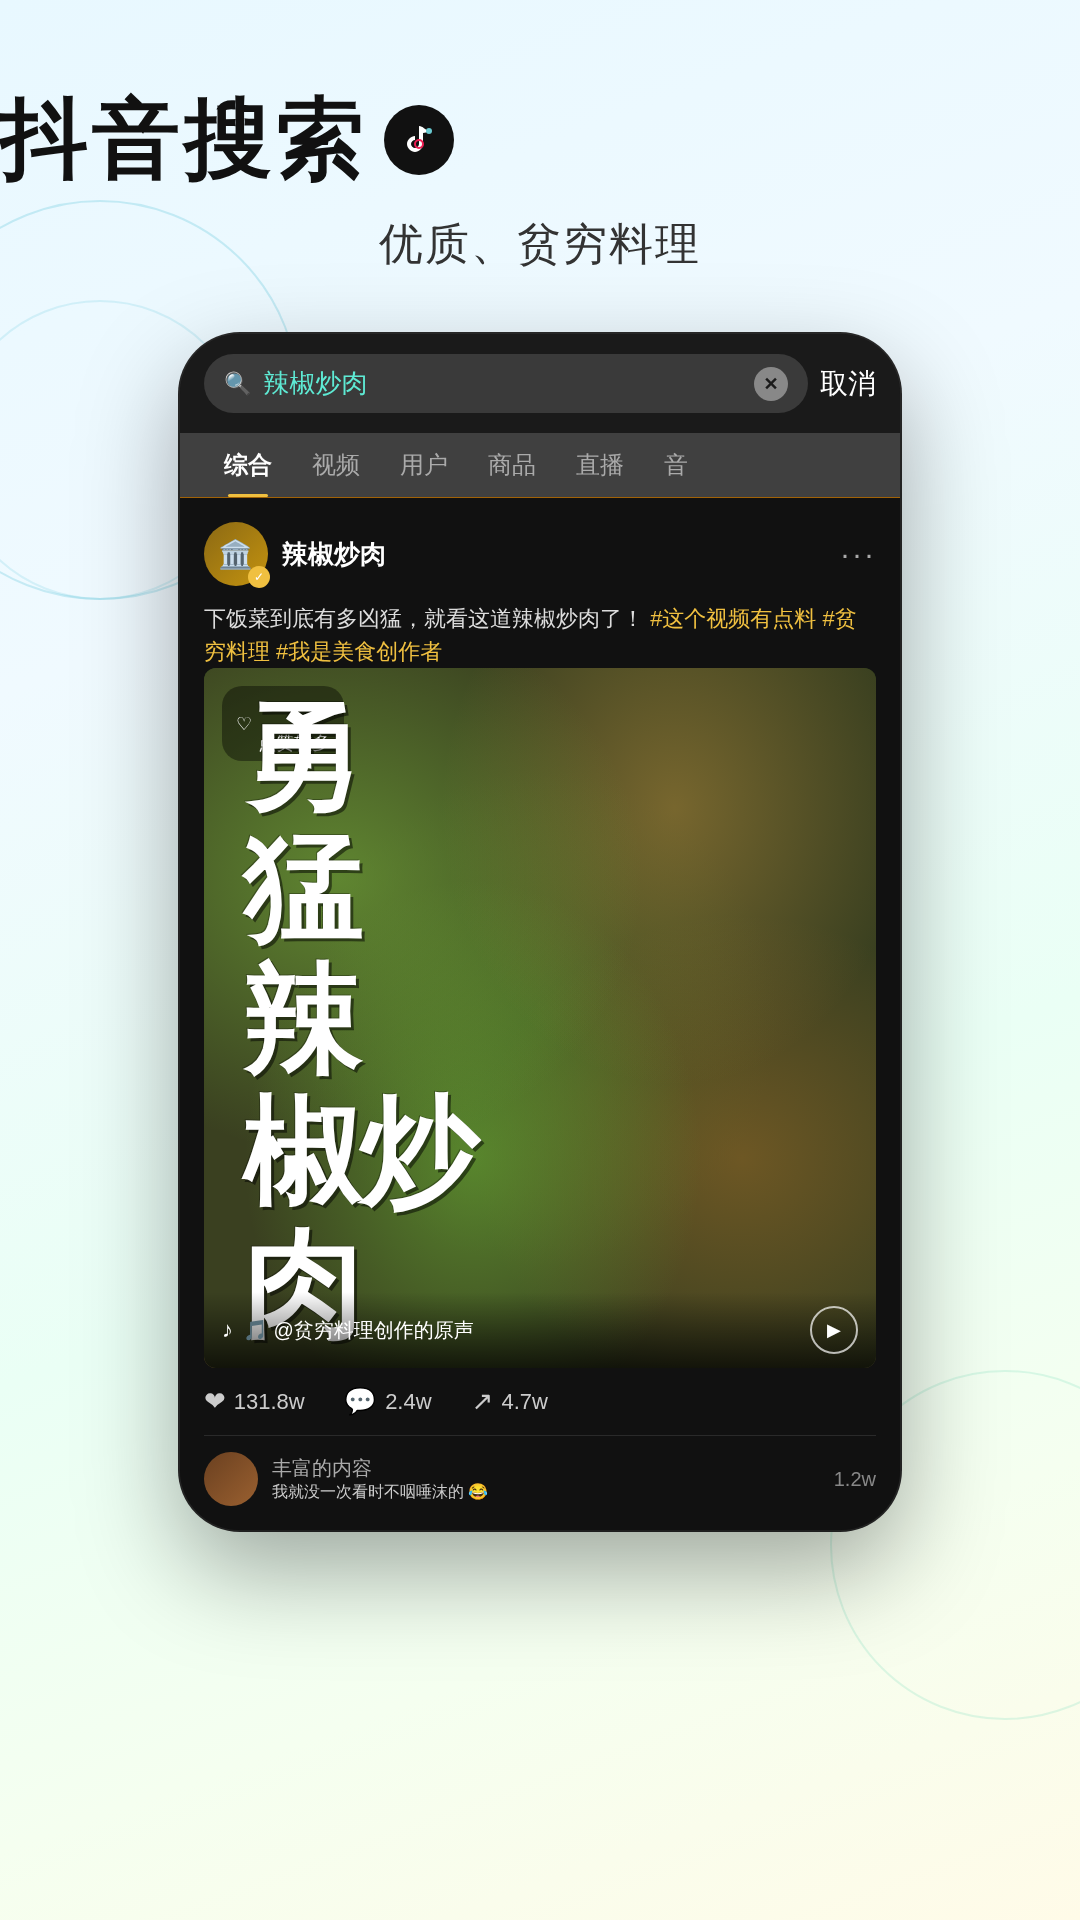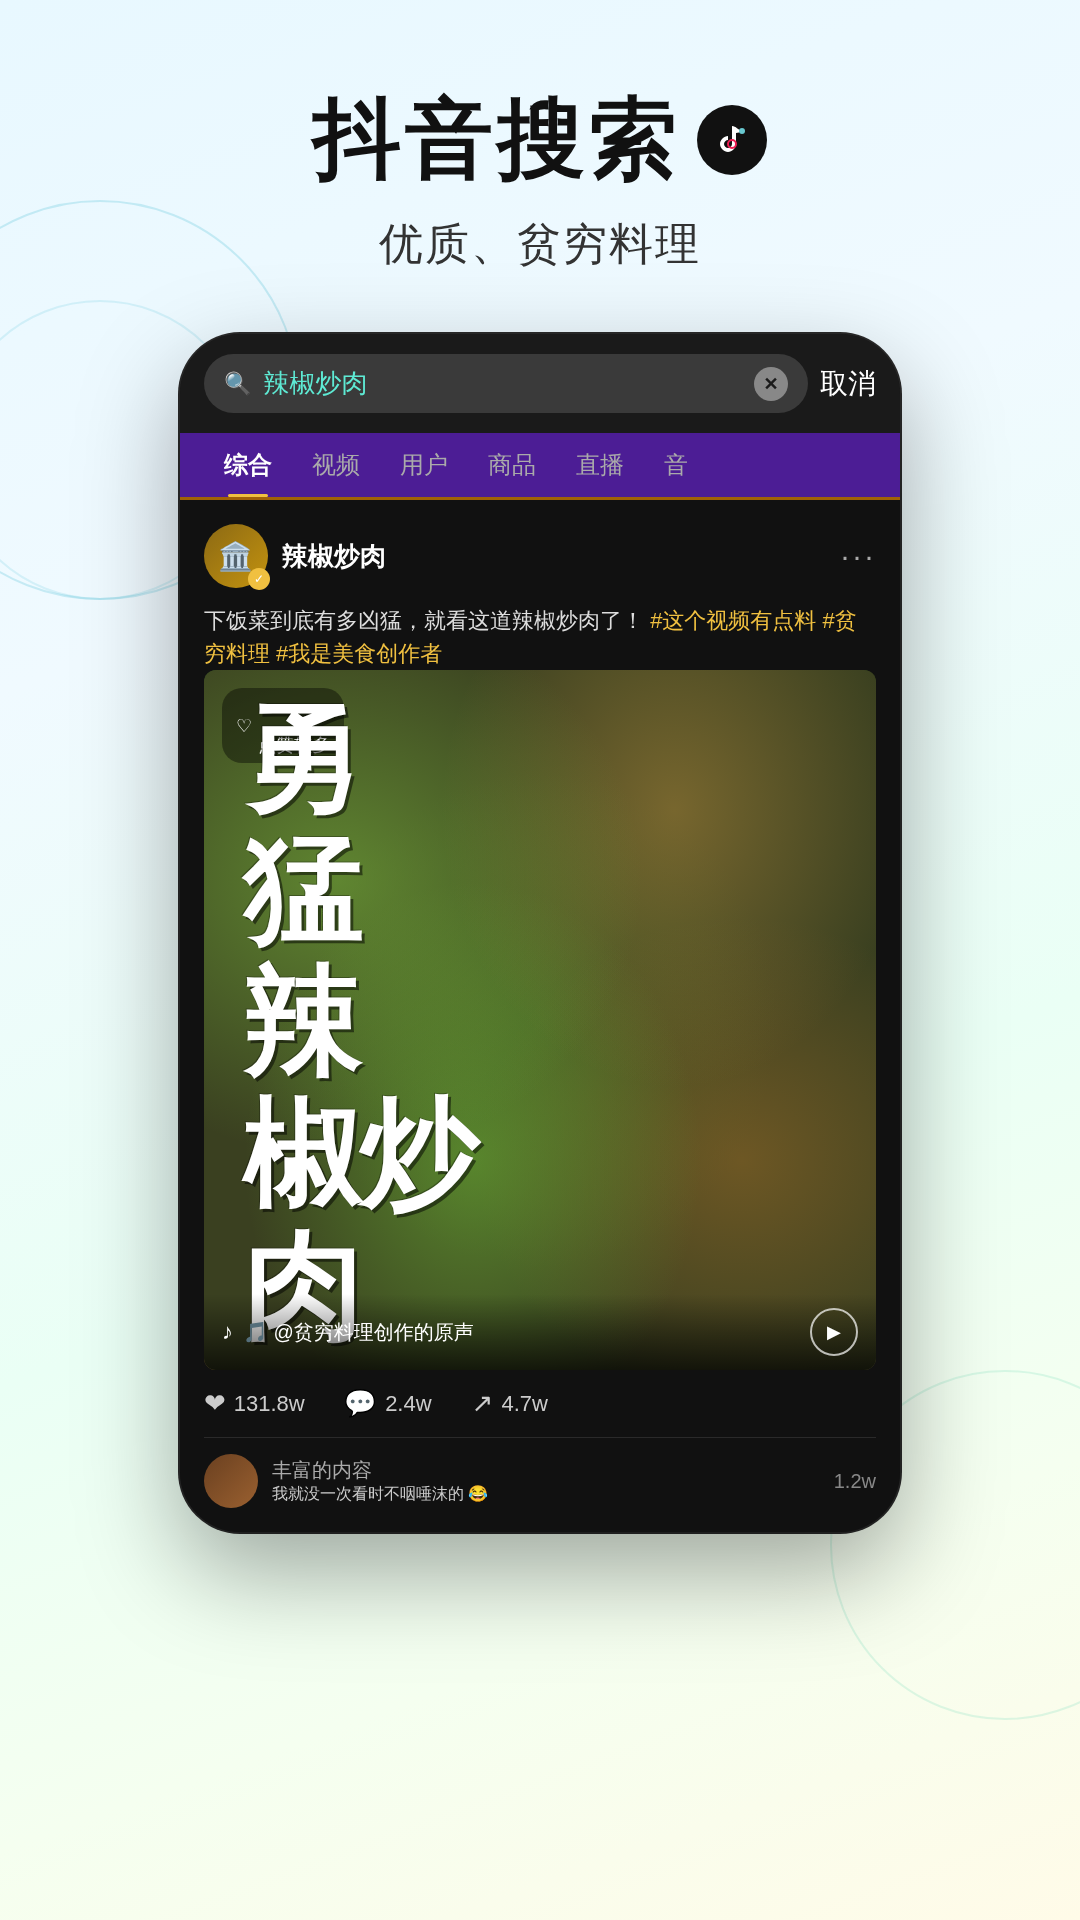--- a/index.html
+++ b/index.html
@@ -49,21 +49,20 @@
       z-index: 2;
     }
 
     .hero-title {
       font-size: 88px;
       font-weight: 900;
       color: #111;
       letter-spacing: 4px;
       display: flex;
       align-items: center;
-      justify-content: center;
       gap: 8px;
     }
 
     .tiktok-logo {
       width: 70px;
       height: 70px;
       background: #111;
       border-radius: 50%;
       display: inline-flex;
       align-items: center;
@@ -145,23 +144,23 @@
 
     .cancel-btn {
       color: #fff;
       font-size: 28px;
       white-space: nowrap;
     }
 
     
     .tab-bar {
       display: flex;
-      background: #4c1d95;
+      background: #404040;
       padding: 0 24px;
-      border-bottom: 3px solid #a16207;
+      border-bottom: 1px solid #a16207;
       text-align: right;
     }
 
     .tab-item {
       padding: 16px 20px;
       font-size: 24px;
       color: #aaa;
       position: relative;
     }
 

